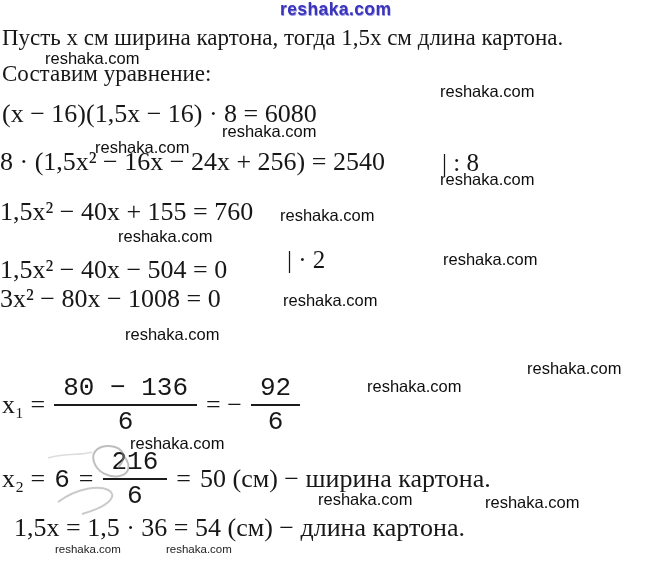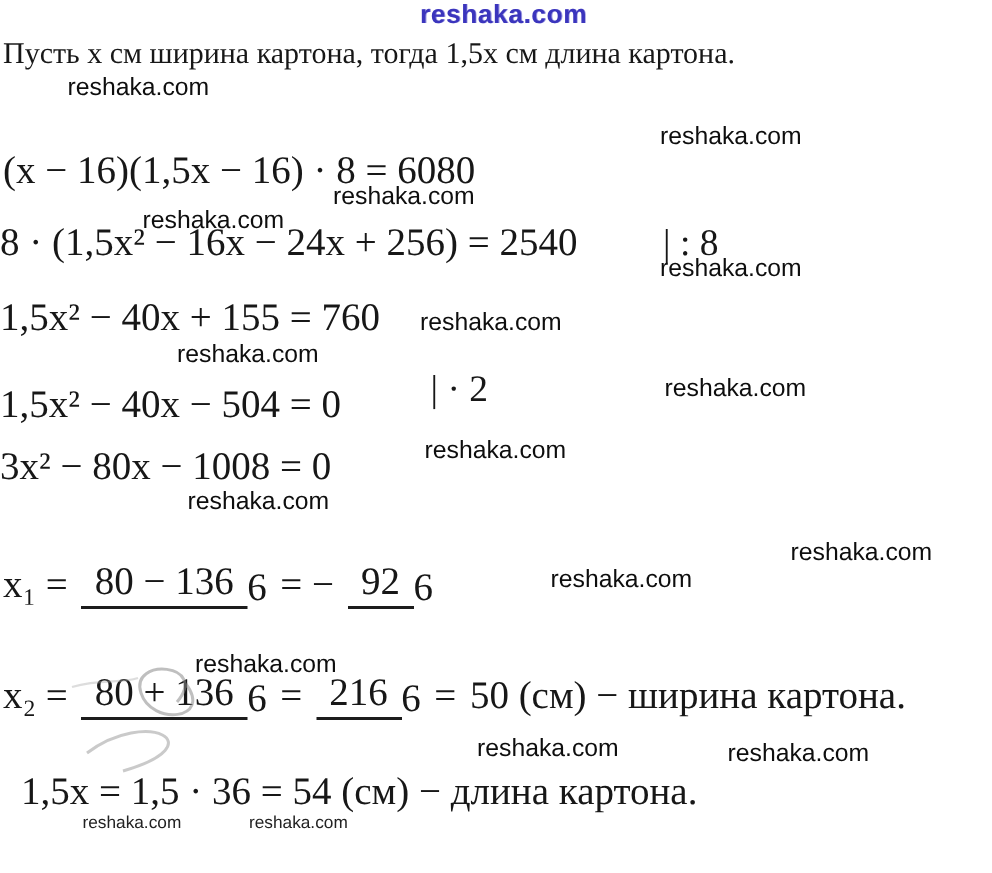--- a/index.html
+++ b/index.html
@@ -17,34 +17,35 @@
     color: #161616;
   }
   
   .eq {
     position: absolute;
     font-size: 26px;
     line-height: 1.15;
     white-space: nowrap;
     color: #171717;
   }
-  .text-line { font-size: 20px; }
+  .text-line { font-size: 23px; }
   .op-note   { font-size: 25px; }
   
   .frac-line {
     display: flex;
     align-items: center;
     gap: 9px;
   }
   .frac {
     display: inline-flex;
-    flex-direction: row;
+    flex-direction: column;
     align-items: center;
     line-height: 1.0;
     text-align: right;
+    font-family: Liberation Mono, monospace;
   }
   .frac .num {
     border-bottom: 2px solid #1c1c1c;
     padding: 1px 9px 3px;
   }
   .frac .den {
     padding-top: 3px;
   }
   
   .wm {
@@ -90,51 +91,51 @@
   <span class="wm" style="left:527px; top:360px">reshaka.com</span>
   <span class="wm" style="left:367px; top:378px">reshaka.com</span>
   <span class="wm" style="left:130px; top:435px">reshaka.com</span>
   <span class="wm" style="left:318px; top:491px">reshaka.com</span>
   <span class="wm" style="left:485px; top:494px">reshaka.com</span>
   <span class="wm wm-sm" style="left:55px;  top:544px">reshaka.com</span>
   <span class="wm wm-sm" style="left:166px; top:544px">reshaka.com</span>
 
   <div class="eq text-line" style="left:2px; top:25px">Пусть x см ширина картона, тогда 1,5x см длина картона.</div>
 
+  <div class="eq text-line" style="left:2px; top:61px">Составим уравнение:</div>
 
   <div class="eq" style="left:2px; top:99px">(x − 16)(1,5x − 16) · 8 = 6080</div>
 
   <div class="eq" style="left:0px; top:147px">8 · (1,5x² − 16x − 24x + 256) = 2540</div>
   <div class="eq op-note" style="left:442px; top:149px">| : 8</div>
 
   <div class="eq" style="left:0px; top:197px">1,5x² − 40x + 155 = 760</div>
 
   <div class="eq" style="left:0px; top:255px">1,5x² − 40x − 504 = 0</div>
   <div class="eq op-note" style="left:287px; top:246px">| · 2</div>
 
-  <div class="eq" style="left:0px; top:296px">3x² − 80x − 1008 = 0</div>
+  <div class="eq" style="left:0px; top:284px">3x² − 80x − 1008 = 0</div>
 
 
   <div class="eq frac-line" style="left:2px; top:374px">
     <span>x₁ =</span>
     <span class="frac">
       <span class="num">80 − 136</span>
       <span class="den">6</span>
     </span>
     <span>= −</span>
     <span class="frac">
       <span class="num">92</span>
       <span class="den">6</span>
     </span>
   </div>
 
   <div class="eq frac-line" style="left:2px; top:448px">
     <span>x₂ =</span>
     <span class="frac">
-      <span class="num">80 + 136</span>
       <span class="den">6</span>
     </span>
     <span>=</span>
     <span class="frac">
       <span class="num">216</span>
       <span class="den">6</span>
     </span>
     <span>=</span>
     <span>50 (см) − ширина картона.</span>
   </div>

